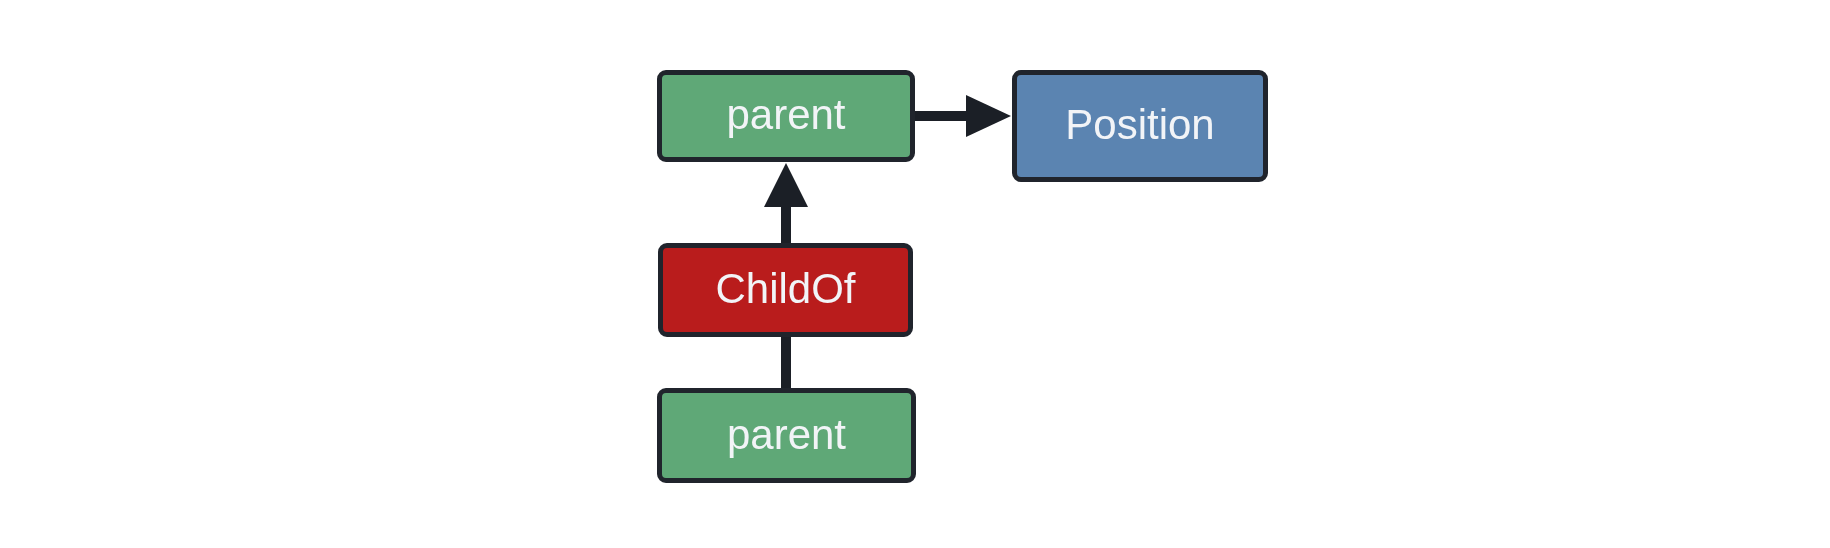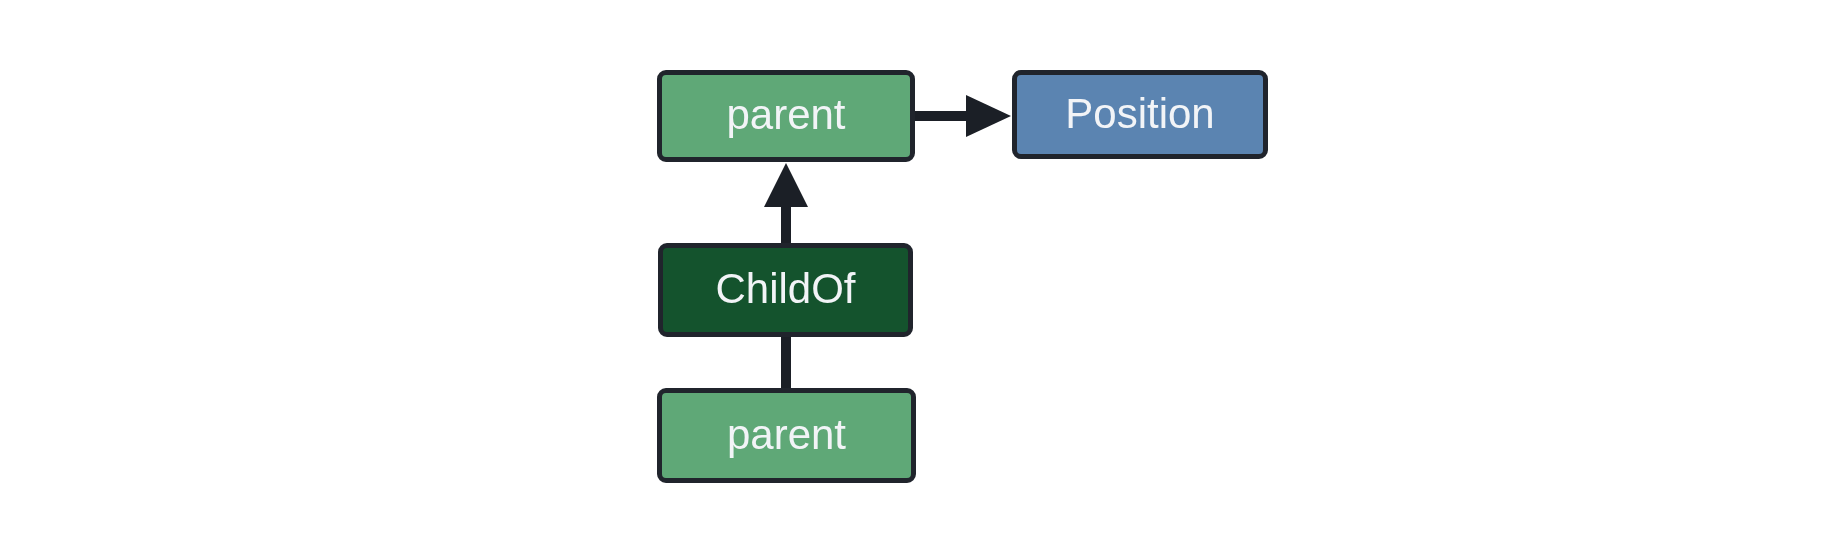--- a/index.html
+++ b/index.html
@@ -32,21 +32,21 @@
     justify-content: center;
   }
   .node-label {
     color: #F2F4F7;
     font-size: 42px;
     line-height: 1;
     white-space: nowrap;
     transform: translateY(-1px);
   }
   .node-parent   { left: 657px;  top: 70px;  width: 258px; height: 92px; }
-  .node-position { left: 1012px; top: 70px;  width: 256px; height: 89px; }
+  .node-position { left: 1012px; top: 70px;  width: 256px; height: 112px; }
   .node-childof  { left: 658px;  top: 243px; width: 255px; height: 94px; }
   .node-child    { left: 657px;  top: 388px; width: 259px; height: 95px; }
 </style>
 </head>
 <body>
 
 <div class="canvas">
 
   <svg class="edges-layer" width="1830" height="548" viewBox="0 0 1830 548">
 
@@ -66,21 +66,21 @@
   </svg>
 
   <div class="node node-parent" style="background-color: rgb(95, 168, 119);">
     <span class="node-label">parent</span>
   </div>
 
   <div class="node node-position" style="background-color: rgb(91, 132, 177);">
     <span class="node-label">Position</span>
   </div>
 
-  <div class="node node-childof" style="background-color: #14532d;">
+  <div class="node node-childof" style="background-color: #b91c1c;">
     <span class="node-label">ChildOf</span>
   </div>
 
   <div class="node node-child" style="background-color: rgb(95, 168, 119);">
     <span class="node-label">parent</span>
   </div>
 
 </div>
 
 </body></html>

